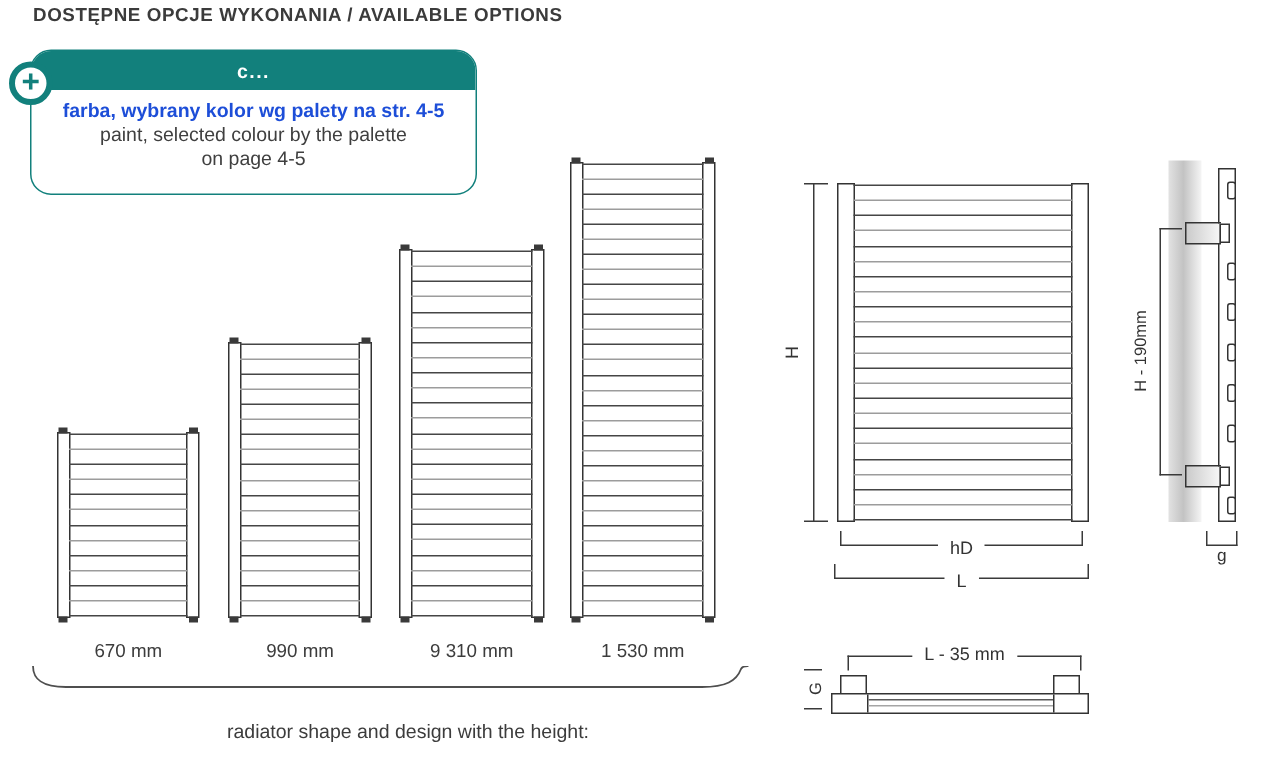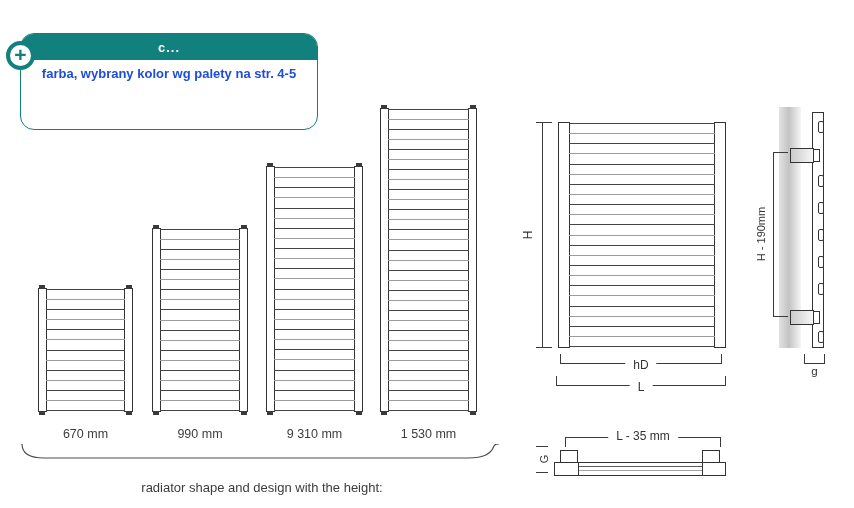--- a/index.html
+++ b/index.html
@@ -55,27 +55,30 @@
   .inner-v { position:absolute; top:0; bottom:0; width:1px; background:#333; }
   .inner-h1 { position:absolute; height:1px; background:#5a5a5a; }
   .inner-h2 { position:absolute; height:1px; background:#a5a5a5; }
   .gtick { position:absolute; width:12px; height:1px; background:#3a3a3a; }
 </style>
 </head>
 <body>
 
 <div class="page">
 
+  <div class="abs page-title" style="left:22px;top:3px;">DOSTĘPNE OPCJE WYKONANIA / AVAILABLE OPTIONS</div>
 
   <div class="abs option-card" style="left:20px;top:33px;width:298px;height:97px;">
     <div class="card-header">
       <span>c...</span>
     </div>
     <div class="card-body">
       <div class="pl">farba, wybrany kolor wg palety na str. 4-5</div>
+      <div>paint, selected colour by the palette</div>
+      <div>on page 4-5</div>
     </div>
   </div>
   <div class="abs plus-circle" style="left:6px;top:41px;">
     <span class="plus-glyph">+</span>
   </div>
 
   <div class="abs radiator" style="left:38px;top:285px;width:95px;height:130px;">
       <div style="position: absolute; top: 3px; height: 124px; width: 9px; border: 1px solid rgb(51, 51, 51); background: rgb(255, 255, 255); left: 0px;"></div>
       <div style="position: absolute; top: 3px; height: 124px; width: 9px; border: 1px solid rgb(51, 51, 51); background: rgb(255, 255, 255); right: 0px;"></div>
       <div style="position: absolute; top: 0px; width: 6px; height: 4px; background: rgb(58, 58, 58); left: 1px;"></div>
@@ -197,21 +200,21 @@
     </div>
 
   <div class="abs size-label" style="left:38px;top:427px;width:95px;">670 mm</div>
   <div class="abs size-label" style="left:152px;top:427px;width:96px;">990 mm</div>
   <div class="abs size-label" style="left:266px;top:427px;width:97px;">9 310 mm</div>
   <div class="abs size-label" style="left:380px;top:427px;width:97px;">1 530 mm</div>
 
   <svg class="abs" style="left:20px;top:444px;" width="480" height="20" viewBox="0 0 480 20">
     <path d="M2,0 C2,9 8,14 24,14 L448,14 C464,14 471,10 474,2 C474.6,0.7 476.2,0 478.5,0" fill="none" stroke="#4f4f4f" stroke-width="1.2" stroke-linecap="round"></path>
   </svg>
-  <div class="abs caption-en" style="left:2px;top:480px;width:520px;text-align:center;">radiator shape and design with the height:</div>
+  <div class="abs caption-en" style="left:12px;top:480px;width:520px;text-align:center;">radiator shape and design with the height:</div>
 
   <div class="abs radiator" style="left:558px;top:122px;width:168px;height:226px;">
       <div style="position: absolute; top: 0px; height: 226px; width: 12px; border: 1px solid rgb(51, 51, 51); background: rgb(255, 255, 255); left: 0px;"></div>
       <div style="position: absolute; top: 0px; height: 226px; width: 12px; border: 1px solid rgb(51, 51, 51); background: rgb(255, 255, 255); right: 0px;"></div>
       <div style="position: absolute; left: 11px; right: 11px; top: 1px; height: 1px; background: rgb(69, 69, 69);"></div>
       <div style="position: absolute; left: 11px; right: 11px; top: 11.1px; height: 1px; background: rgb(156, 156, 156);"></div>
       <div style="position: absolute; left: 11px; right: 11px; top: 21.3px; height: 1px; background: rgb(69, 69, 69);"></div>
       <div style="position: absolute; left: 11px; right: 11px; top: 31.4px; height: 1px; background: rgb(156, 156, 156);"></div>
       <div style="position: absolute; left: 11px; right: 11px; top: 41.5px; height: 1px; background: rgb(69, 69, 69);"></div>
       <div style="position: absolute; left: 11px; right: 11px; top: 51.7px; height: 1px; background: rgb(156, 156, 156);"></div>

